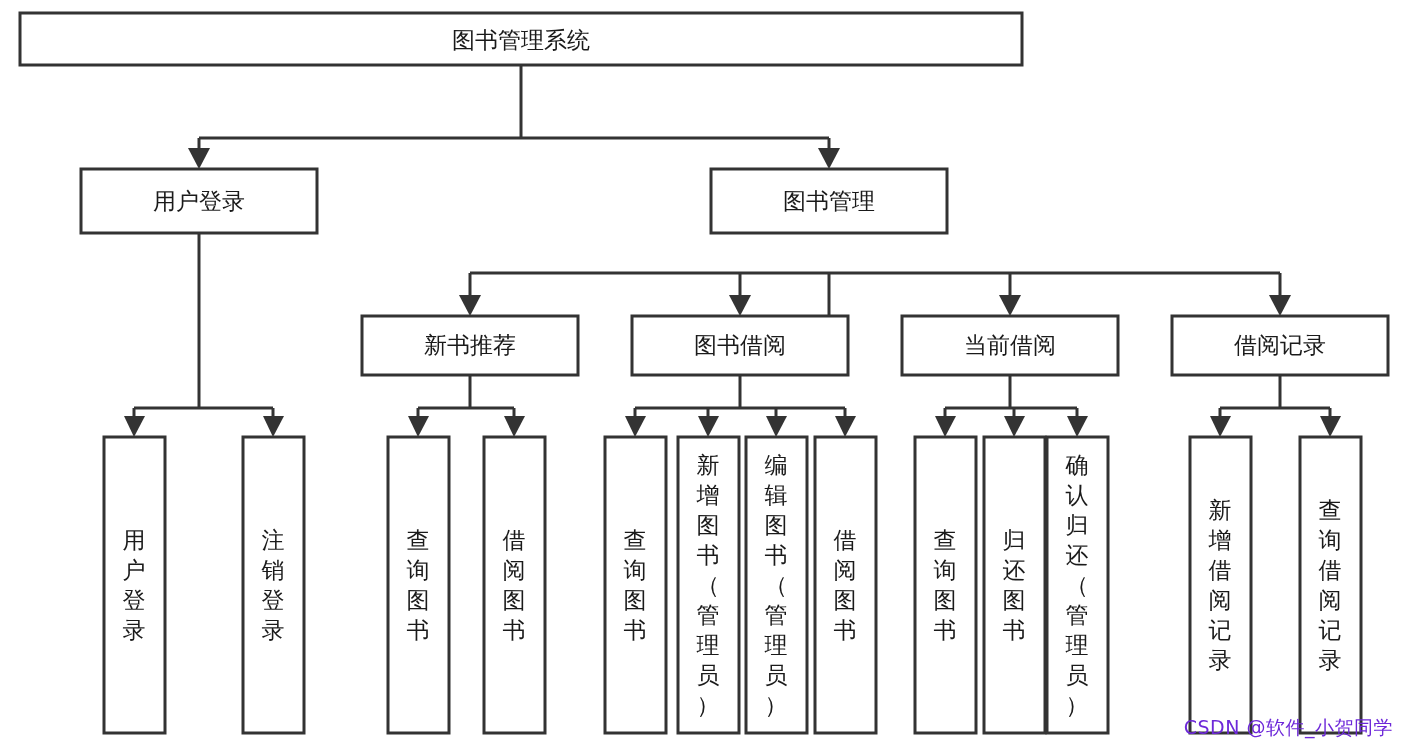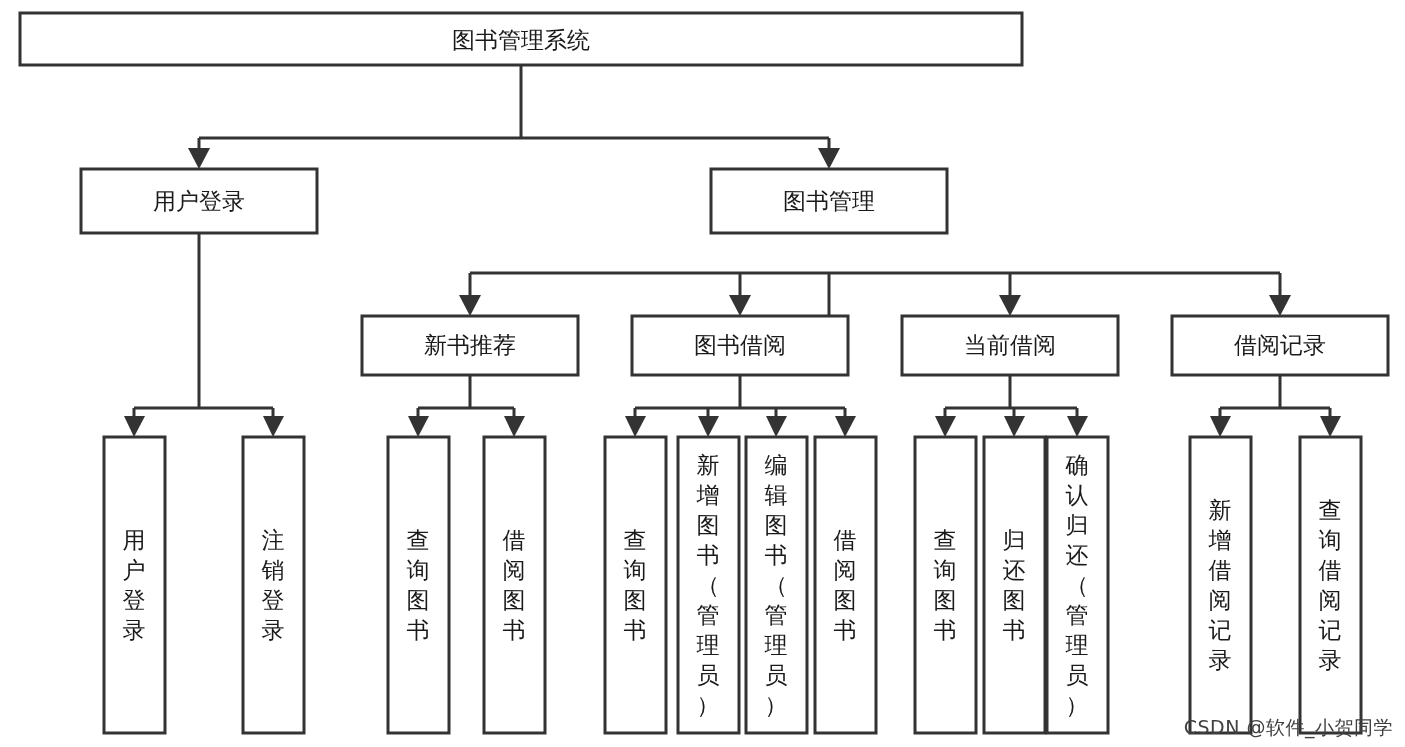--- a/index.html
+++ b/index.html
@@ -45,21 +45,21 @@
   .arrow-head {
     fill: #333333;
     stroke: none;
   }
   .watermark {
     position: absolute;
     right: 12px;
     bottom: 6px;
     font-family: "DejaVu Sans", "Liberation Sans", sans-serif;
     font-size: 19px;
-    color: #404040;
+    color: #6d28d9;
     letter-spacing: 0.5px;
     white-space: nowrap;
     pointer-events: none;
   }
 </style>
 </head>
 <body>
 
 <svg id="diagram" viewBox="0 0 1405 747" xmlns="http://www.w3.org/2000/svg">
 

